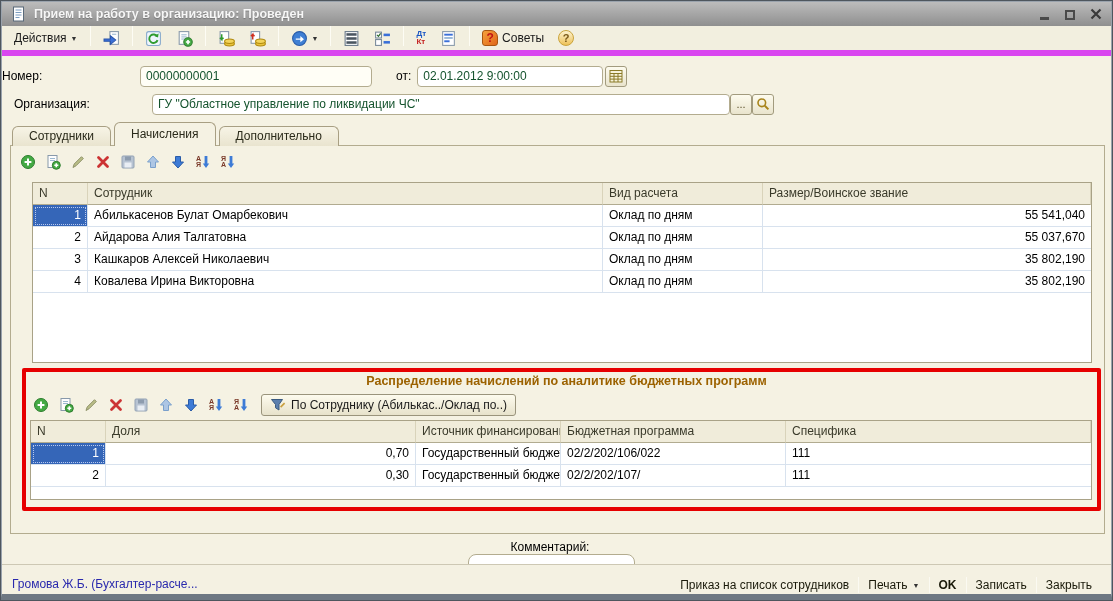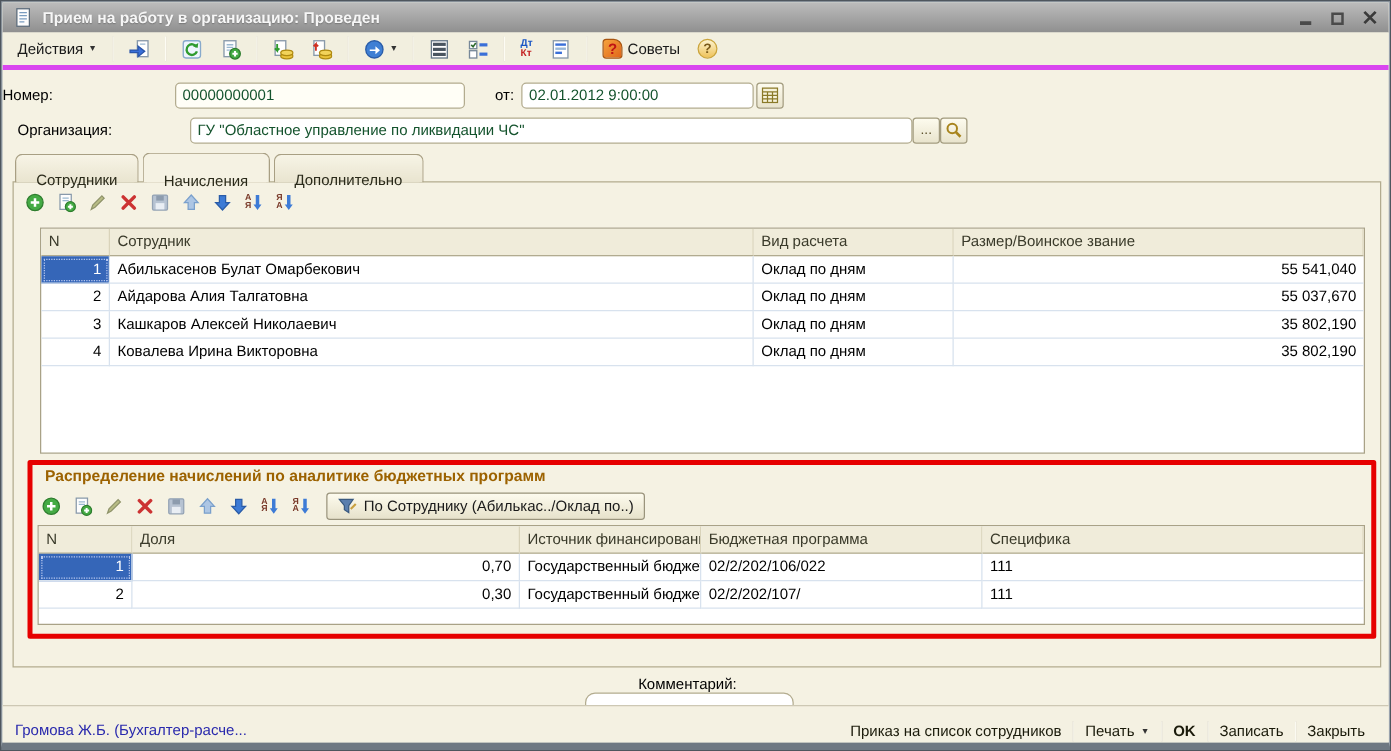--- a/index.html
+++ b/index.html
@@ -16,21 +16,21 @@
   .titlebar .t-text { color:#f6f6f6; font-weight:bold; font-size:12.5px; text-shadow:0 1px 1px rgba(0,0,0,.25); flex:1;
     white-space:nowrap; overflow:hidden; }
   .winctl { display:flex; gap:12px; align-items:center; }
   .wc { width:14px; height:12px; display:flex; align-items:flex-end; justify-content:center; cursor:default; }
   .wc-min i { display:block; width:9px; height:3px; background:#4a4a4a; }
   .wc-max i { display:block; width:10px; height:10px; border:2px solid #4a4a4a; }
   .wc-close svg { display:block; }
 
   
   .toolbar { position:absolute; left:0; right:0; top:24px; height:30px; background:#f2efdf;
-    border-bottom:4px solid #d946ef; display:flex; align-items:center; padding:0 6px; gap:2px; }
+    border-bottom:6px solid #d946ef; display:flex; padding:0 6px; gap:2px; }
   .tb-btn { height:24px; display:flex; align-items:center; gap:4px; padding:0 5px; border:1px solid transparent; border-radius:3px; }
   .tb-sep { width:1px; height:20px; background:#cdc8b4; border-right:1px solid #fdfcf4; margin:0 4px; }
   .caret { font-size:7px; color:#333; }
   .ic { width:17px; height:17px; display:flex; align-items:center; justify-content:center; }
   .ic svg { display:block; }
   .txt-ic { display:flex; flex-direction:column; line-height:8px; font-size:8px; font-weight:bold; }
   .txt-ic .dt { color:#1a56c4; } .txt-ic .kt { color:#c42222; }
   .tips-ic { width:16px; height:16px; background:linear-gradient(135deg,#f6a23c,#e0661a); border:1px solid #a85510;
     border-radius:3px 7px 3px 3px; color:#c01414; font-weight:bold; font-size:12px; display:flex; align-items:center; justify-content:center; }
   .help-ic { width:16px; height:16px; border-radius:50%; background:linear-gradient(#fdf3cf,#eec25a); border:1px solid #caa43c;
@@ -38,21 +38,21 @@
 
   
   .frm-row { position:absolute; left:0; right:0; height:22px; display:flex; align-items:center; }
   .lbl { color:#000; }
   .inp { height:21px; border:1px solid #b3ac8f; border-radius:4px; background:#fffef6; padding:1px 5px; font:12px "Liberation Sans",sans-serif; color:#14532d; }
   .fld-btn { height:21px; min-width:22px; border:1px solid #a29b7e; border-radius:3px;
     background:linear-gradient(#fdfbee,#e9e4cd); display:flex; align-items:center; justify-content:center; font-size:11px; color:#5a4f2a; }
 
   
   .tabs { position:absolute; left:10px; top:120px; height:24px; display:flex; align-items:flex-end; gap:3px; z-index:5; }
-  .tab { padding:11px 16px; border:1px solid #a89f83; border-bottom:none; border-radius:6px 6px 0 0;
+  .tab { padding:0 16px; border:1px solid #a89f83; border-bottom:none; border-radius:6px 6px 0 0;
     background:linear-gradient(#f7f4e6,#e9e4cf); height:20px; line-height:19px; color:#2a2a1a; }
   .tab.active { background:#f5f2e3; height:24px; line-height:23px; position:relative; z-index:6; }
 
   .panel { position:absolute; left:8px; top:143px; width:1095px; height:389px;
     border:1px solid #b3ac8f; background:#f5f2e3; }
 
   
   .grid-tb { position:absolute; display:flex; align-items:center; gap:3px; height:26px; }
   .gtb-btn { width:22px; height:22px; display:flex; align-items:center; justify-content:center; border:1px solid transparent; border-radius:3px; }
   .sortic { display:flex; align-items:center; gap:1px; }
@@ -68,21 +68,21 @@
   .cell { padding:0 6px; line-height:21px; border-right:1px solid #d8e2ee; border-bottom:1px solid #d8e2ee;
     white-space:nowrap; overflow:hidden; color:#000; }
   .cell:last-child { border-right:none; }
   .hrow .cell { background:#f0ecda; color:#3a3a2a; border-right:1px solid #d9d3ba; border-bottom:1px solid #b1ab90; }
   .num { text-align:right; }
   .sel { background:#3566b8; color:#fff; outline:1px dotted #b8c8ee; outline-offset:-3px; }
 
   
   .redbox { position:absolute; left:11px; top:222px; width:1079px; height:143px;
     border:4px solid #e60000; border-radius:2px; background:#f5f2e3; }
-  .sec-title { margin:2px 0 0 10px; font-weight:bold; font-size:12.5px; color:#9c6200; }
+  .sec-title { margin:2px 0 0 10px; font-weight:bold; font-size:12.5px; color:#9c6200;text-align:center; }
 
   
   .comment-row { position:absolute; left:0; right:0; top:538px; height:22px; display:flex; align-items:center;flex-direction:column; }
 
   
   .statusbar { position:absolute; left:0; right:0; top:562px; bottom:0; background:#f4f1e2;
     border-top:1px solid #cdc8b4; display:flex; align-items:flex-start; padding:12px 10px; }
   .user-info { color:#2929ad; flex:1; white-space:nowrap; overflow:hidden; }
   .foot-btns { display:flex; align-items:center; }
   .fbtn { padding:0 9px; color:#1a1a0a; white-space:nowrap; display:flex; align-items:center; gap:5px; }

